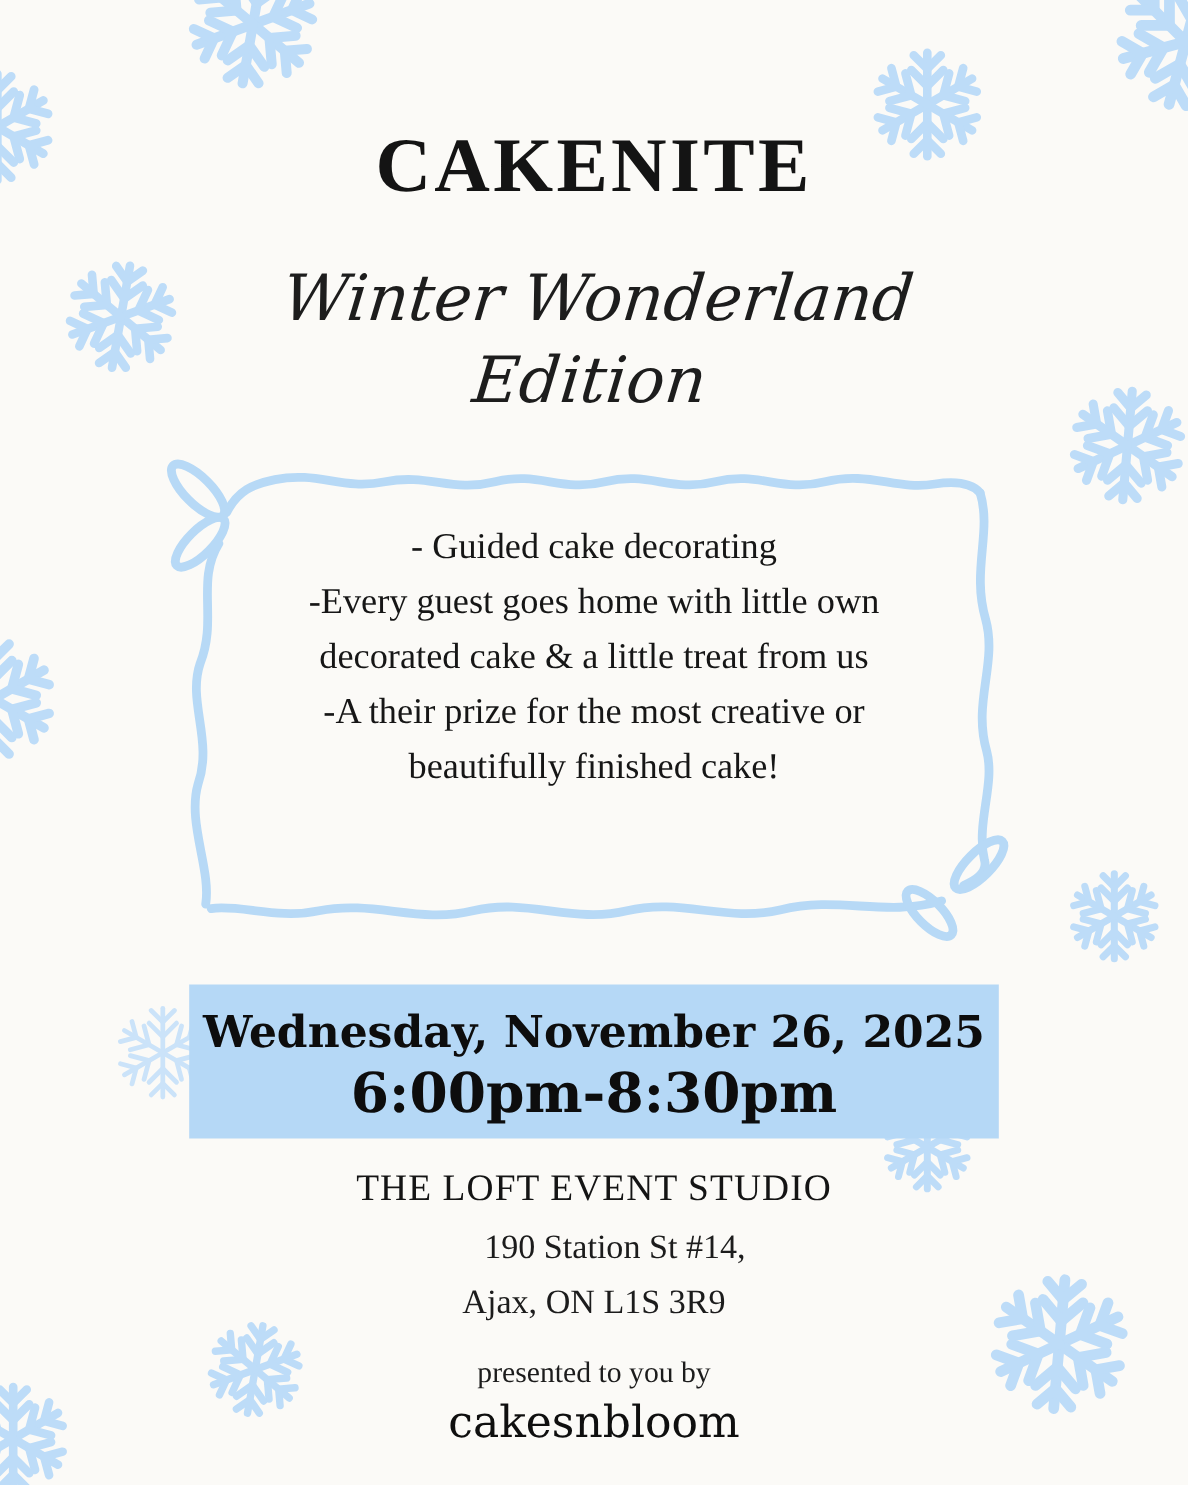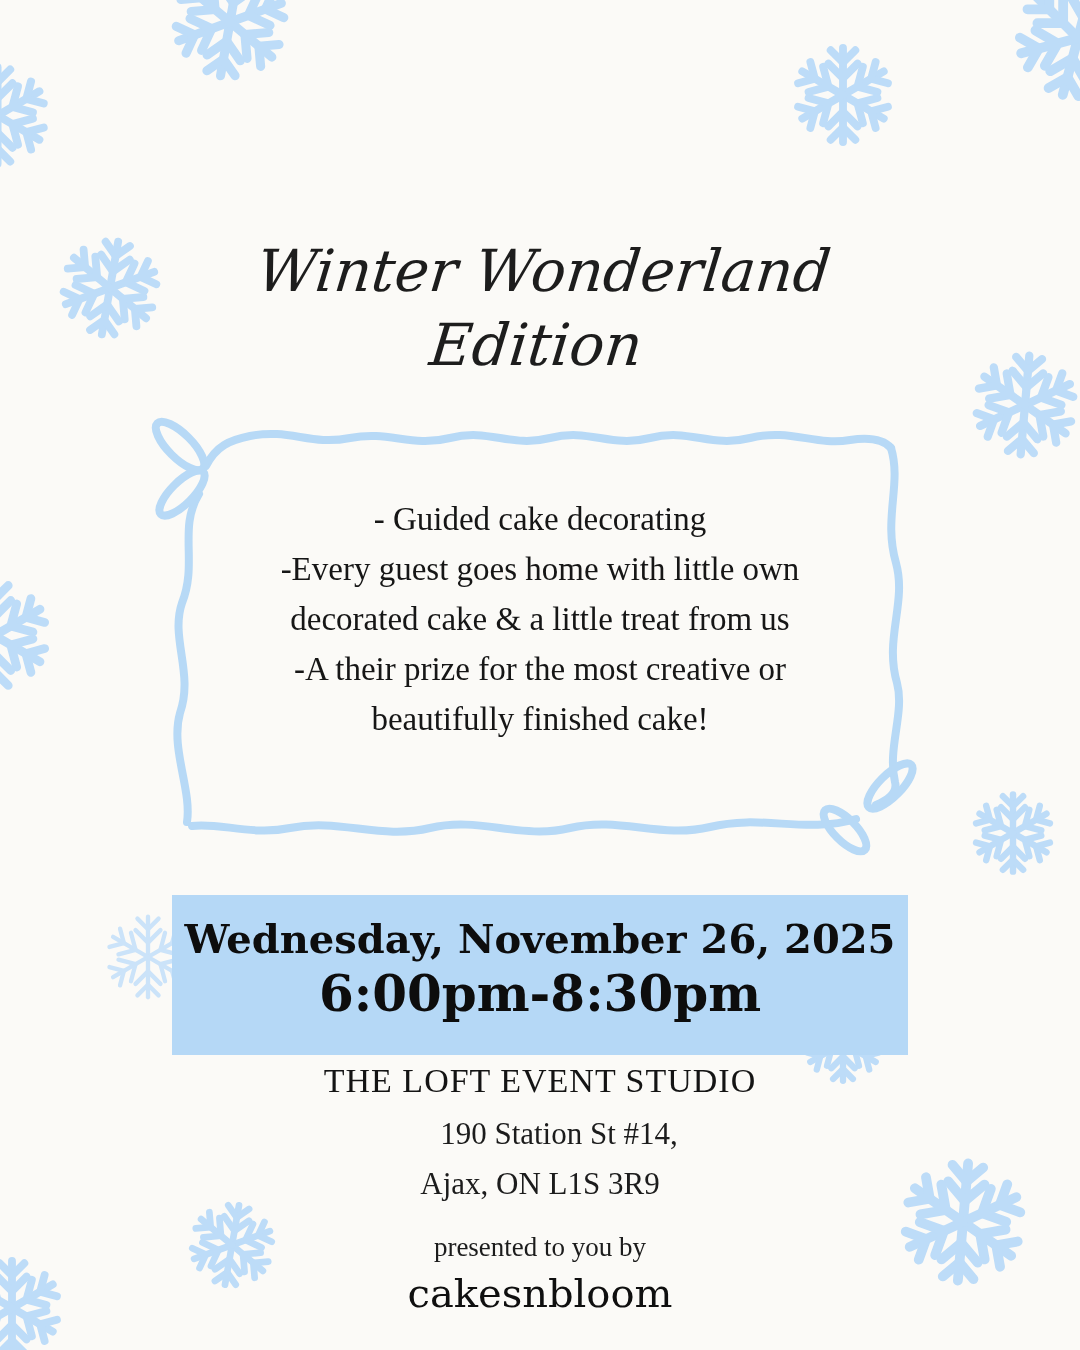--- a/index.html
+++ b/index.html
@@ -40,29 +40,29 @@
   .subtitle{
     top:234px;
     font-family:"DejaVu Serif", serif;
     font-style:italic;
     font-size:58px;
     line-height:74px;
     color:#1d1d1d;
     transform:skewX(-6deg);
   }
   .details{
-    top:494px;
+    top:472px;
     font-size:33px;
     line-height:50px;
     color:#161616;
   }
   .banner{
     position:absolute;
     left:172px; top:895px;
-    width:736px; height:160px;
+    width:736px; height:140px;
     background:#b5d8f6;
     z-index:3;
     text-align:center;
     font-family:"DejaVu Serif", serif;
     font-weight:bold;
     color:#0d0d0d;
     padding-top:16px;
     box-sizing:border-box;
   }
   .banner .line1{font-size:40px; line-height:56px;}
@@ -146,20 +146,21 @@
     <path d="M56,68 C66,48 80,42 100,38 C140,30 160,48 200,40 C240,32 260,50 300,40 C340,30 360,50 400,40 C440,30 460,50 500,40 C540,30 560,50 600,40 C640,30 665,48 700,42 C720,39 734,42 741,50"></path>
     <path d="M741,50 C752,86 733,120 746,165 C757,205 734,240 747,285 C755,315 737,350 745,384 C748,395 738,402 726,407"></path>
     <path d="M706,421 C655,436 612,416 560,429 C510,441 470,418 420,430 C370,442 330,418 280,430 C230,442 190,420 140,430 C102,438 68,424 42,428"></path>
     <path d="M49,96 C28,130 48,165 32,205 C20,240 44,275 30,315 C20,350 42,392 37,424"></path>
     <ellipse cx="30" cy="48" rx="32" ry="12" transform="rotate(45 30 48)"></ellipse>
     <ellipse cx="32" cy="95" rx="30" ry="11" transform="rotate(-45 32 95)"></ellipse>
     <ellipse cx="740" cy="388" rx="30" ry="11" transform="rotate(-45 740 388)"></ellipse>
     <ellipse cx="695" cy="432" rx="28" ry="11" transform="rotate(45 695 432)"></ellipse>
   </svg>
 
+  <div class="layer title">CAKENITE</div>
   <div class="layer subtitle">
     <div>Winter Wonderland</div>
     <div>Edition</div>
   </div>
 
   <div class="layer details">
     <div>- Guided cake decorating</div>
     <div>-Every guest goes home with little own</div>
     <div>decorated cake &amp; a little treat from us</div>
     <div>-A their prize for the most creative or</div>

